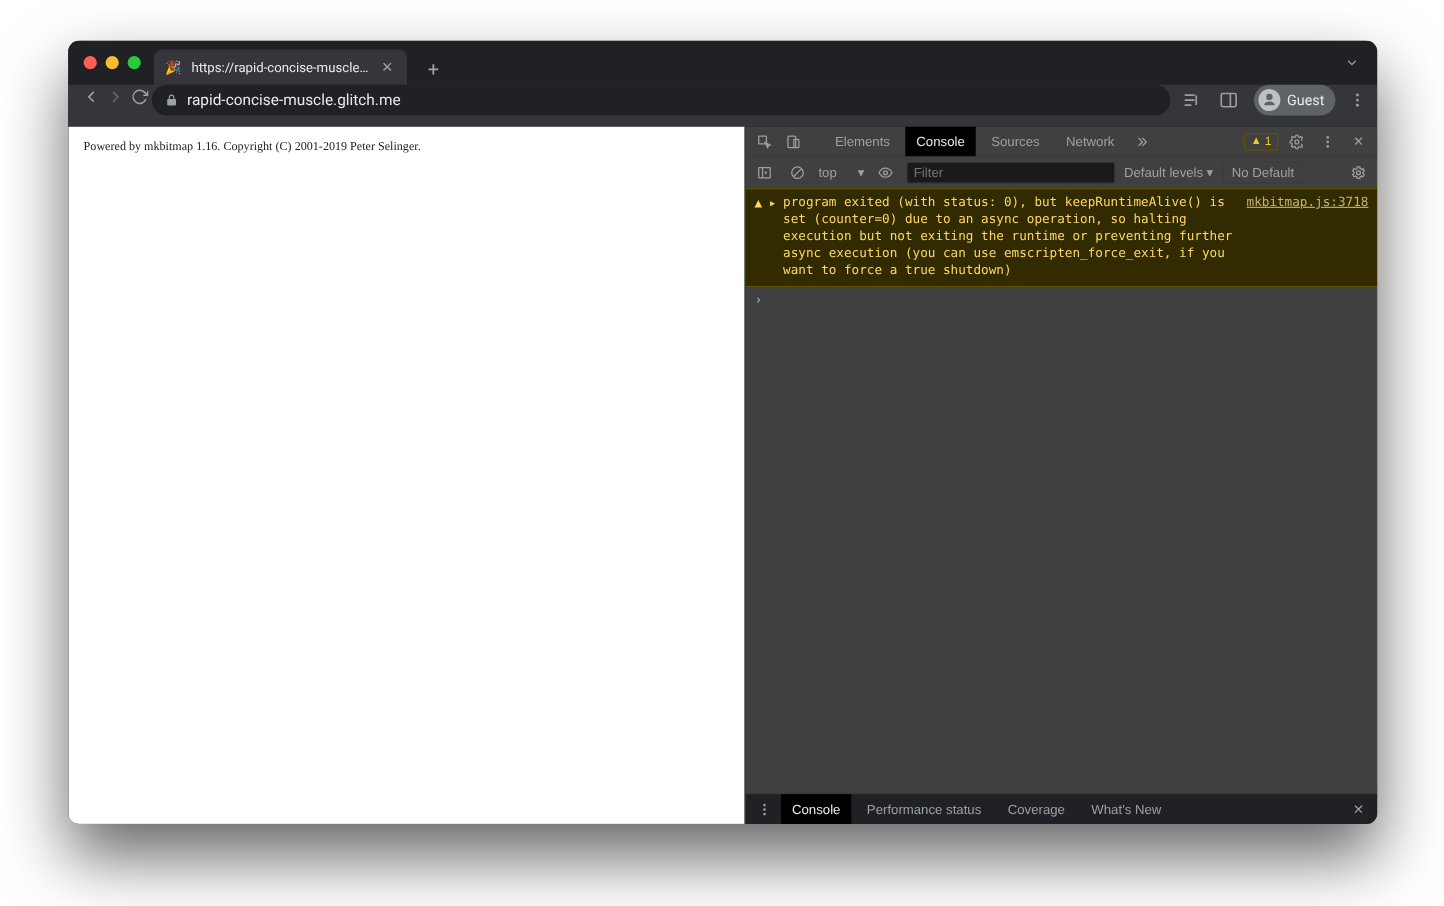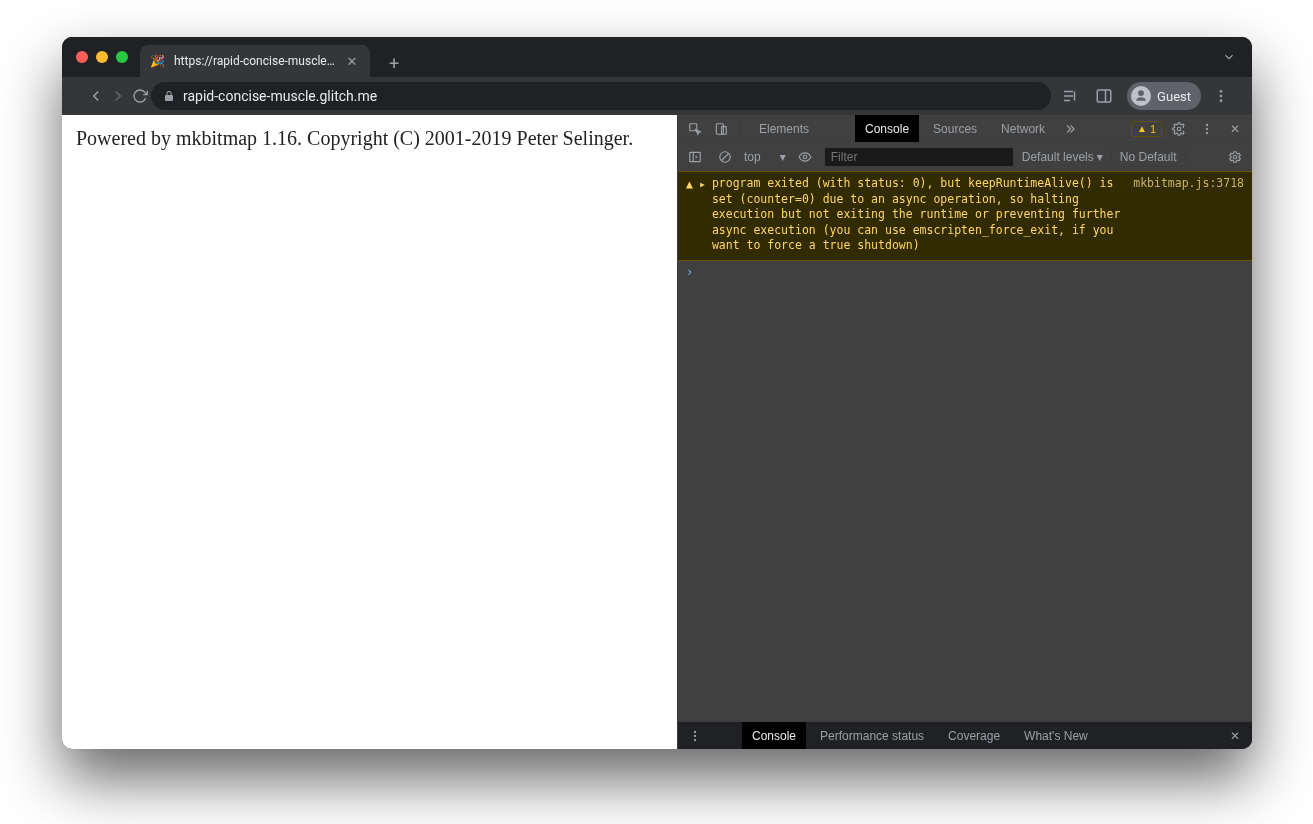--- a/index.html
+++ b/index.html
@@ -58,22 +58,22 @@
     color:#9aa0a6; margin-left: 10px; cursor:pointer; font-size:18px;
   }
   .chevron-down {
     margin-left: auto; margin-right: 6px; color:#9aa0a6; cursor:pointer; font-size:14px;
   }
   
   .toolbar {
     height: 38px;
     background: #35363a;
     display: flex;
-    align-items: center;
-    padding: 0 23px;
+    align-items: flex-start;
+    padding: 0 10px;
     gap: 0;
   }
   .toolbar .icon-btn {
     color:#9aa0a6; width:22px; height:22px; display:flex;align-items:center;justify-content:center; cursor:pointer;
   }
   .toolbar .icon-btn.dim { opacity: 0.45; }
   .omnibox {
     flex: 1; height: 28px; background:#202124; border-radius: 14px;
     display:flex; align-items:center; padding: 0 12px; gap:8px;
     color:#e8eaed; font-size:14px;
@@ -86,39 +86,39 @@
   }
   .avatar .circle { width:20px;height:20px;border-radius:50%;background:#bdc1c6; display:flex;align-items:center;justify-content:center;}
   .avatar .circle svg { width:14px;height:14px; fill:#5f6368;}
   .menu-dots { color:#9aa0a6; cursor:pointer;}
   
   .content {
     flex:1; display:flex; overflow:hidden;
   }
   .page {
     width: 615px; background: #fff; color:#222;
-    padding: 12px 14px; font-size: 20px;
+    padding: 12px 14px; font-size: 11px;
     font-family: "Times New Roman", Times, serif;
   }
   .devtools {
     flex:1; display:flex; flex-direction:column; background:#404040; color:#e8eaed;
     font-size:12px; border-left:1px solid #3c3c3c;
     font-family: "Helvetica Neue", Arial, sans-serif;
   }
   
   .dt-tabrow {
     height: 28px; display:flex; align-items:center; border-bottom:1px solid #3c3c3c;
     padding: 0 6px; gap:4px;
   }
   .dt-iconbtn {
     color:#9aa0a6; width:22px;height:22px;display:flex;align-items:center;justify-content:center;cursor:pointer;
   }
   .dt-divider { width:1px; height:16px; background:#3c3c3c; margin:0 4px;}
   .dt-tab { padding: 0 10px; color:#9aa0a6; cursor:pointer; height:100%; display:flex;align-items:center;}
-  .dt-tab.active { color:#e8eaed; background:#000;margin-left:32px; }
+  .dt-tab.active { color:#e8eaed; background:#000; }
   .dt-right { margin-left:auto; display:flex; align-items:center; gap:6px;}
   .warn-badge {
     display:flex; align-items:center; gap:3px; color:#f5c518; border:1px solid #5f5200;
     border-radius:3px; padding:1px 5px; font-size:11px;
   }
   .warn-badge .tri { font-size:10px;}
   
   .dt-filterrow {
     height: 28px; display:flex; align-items:center; padding:0 6px; gap:8px;
     border-bottom:1px solid #3c3c3c;
@@ -139,21 +139,21 @@
   .dt-logs { flex:1; overflow:auto; }
   .log-warn {
     background:#332b00; border-top:1px solid #665500; border-bottom:1px solid #665500;
     color:#fdd663; padding:4px 8px 6px 8px; display:flex; gap:6px;
     font-family: Menlo, Consolas, monospace; font-size:11.5px; line-height:1.35;
   }
   .log-warn .glyph { color:#fdd663; margin-top:1px;}
   .log-warn .expander { color:#fdd663; margin-top:1px;}
   .log-warn .msg { flex:1; word-break:break-word;}
   .log-warn .source {
-    margin-left:auto; color:#9aa0a6; white-space:nowrap; cursor:pointer;
+    margin-left:auto; color:#9aa0a6; text-decoration:underline; white-space:nowrap; cursor:pointer;
     font-family: Menlo, Consolas, monospace;
     color:#c9b36a;
   }
   .dt-prompt {
     padding: 4px 8px; color:#8ab4f8; font-family: Menlo, Consolas, monospace; font-size:12px;
   }
   .dt-prompt::before { content:"\203A"; margin-right:4px; color:#8ab4f8;}
   
   .dt-drawer {
     height:28px; border-top:1px solid #3c3c3c; display:flex; align-items:center; padding:0 6px; gap:4px;

